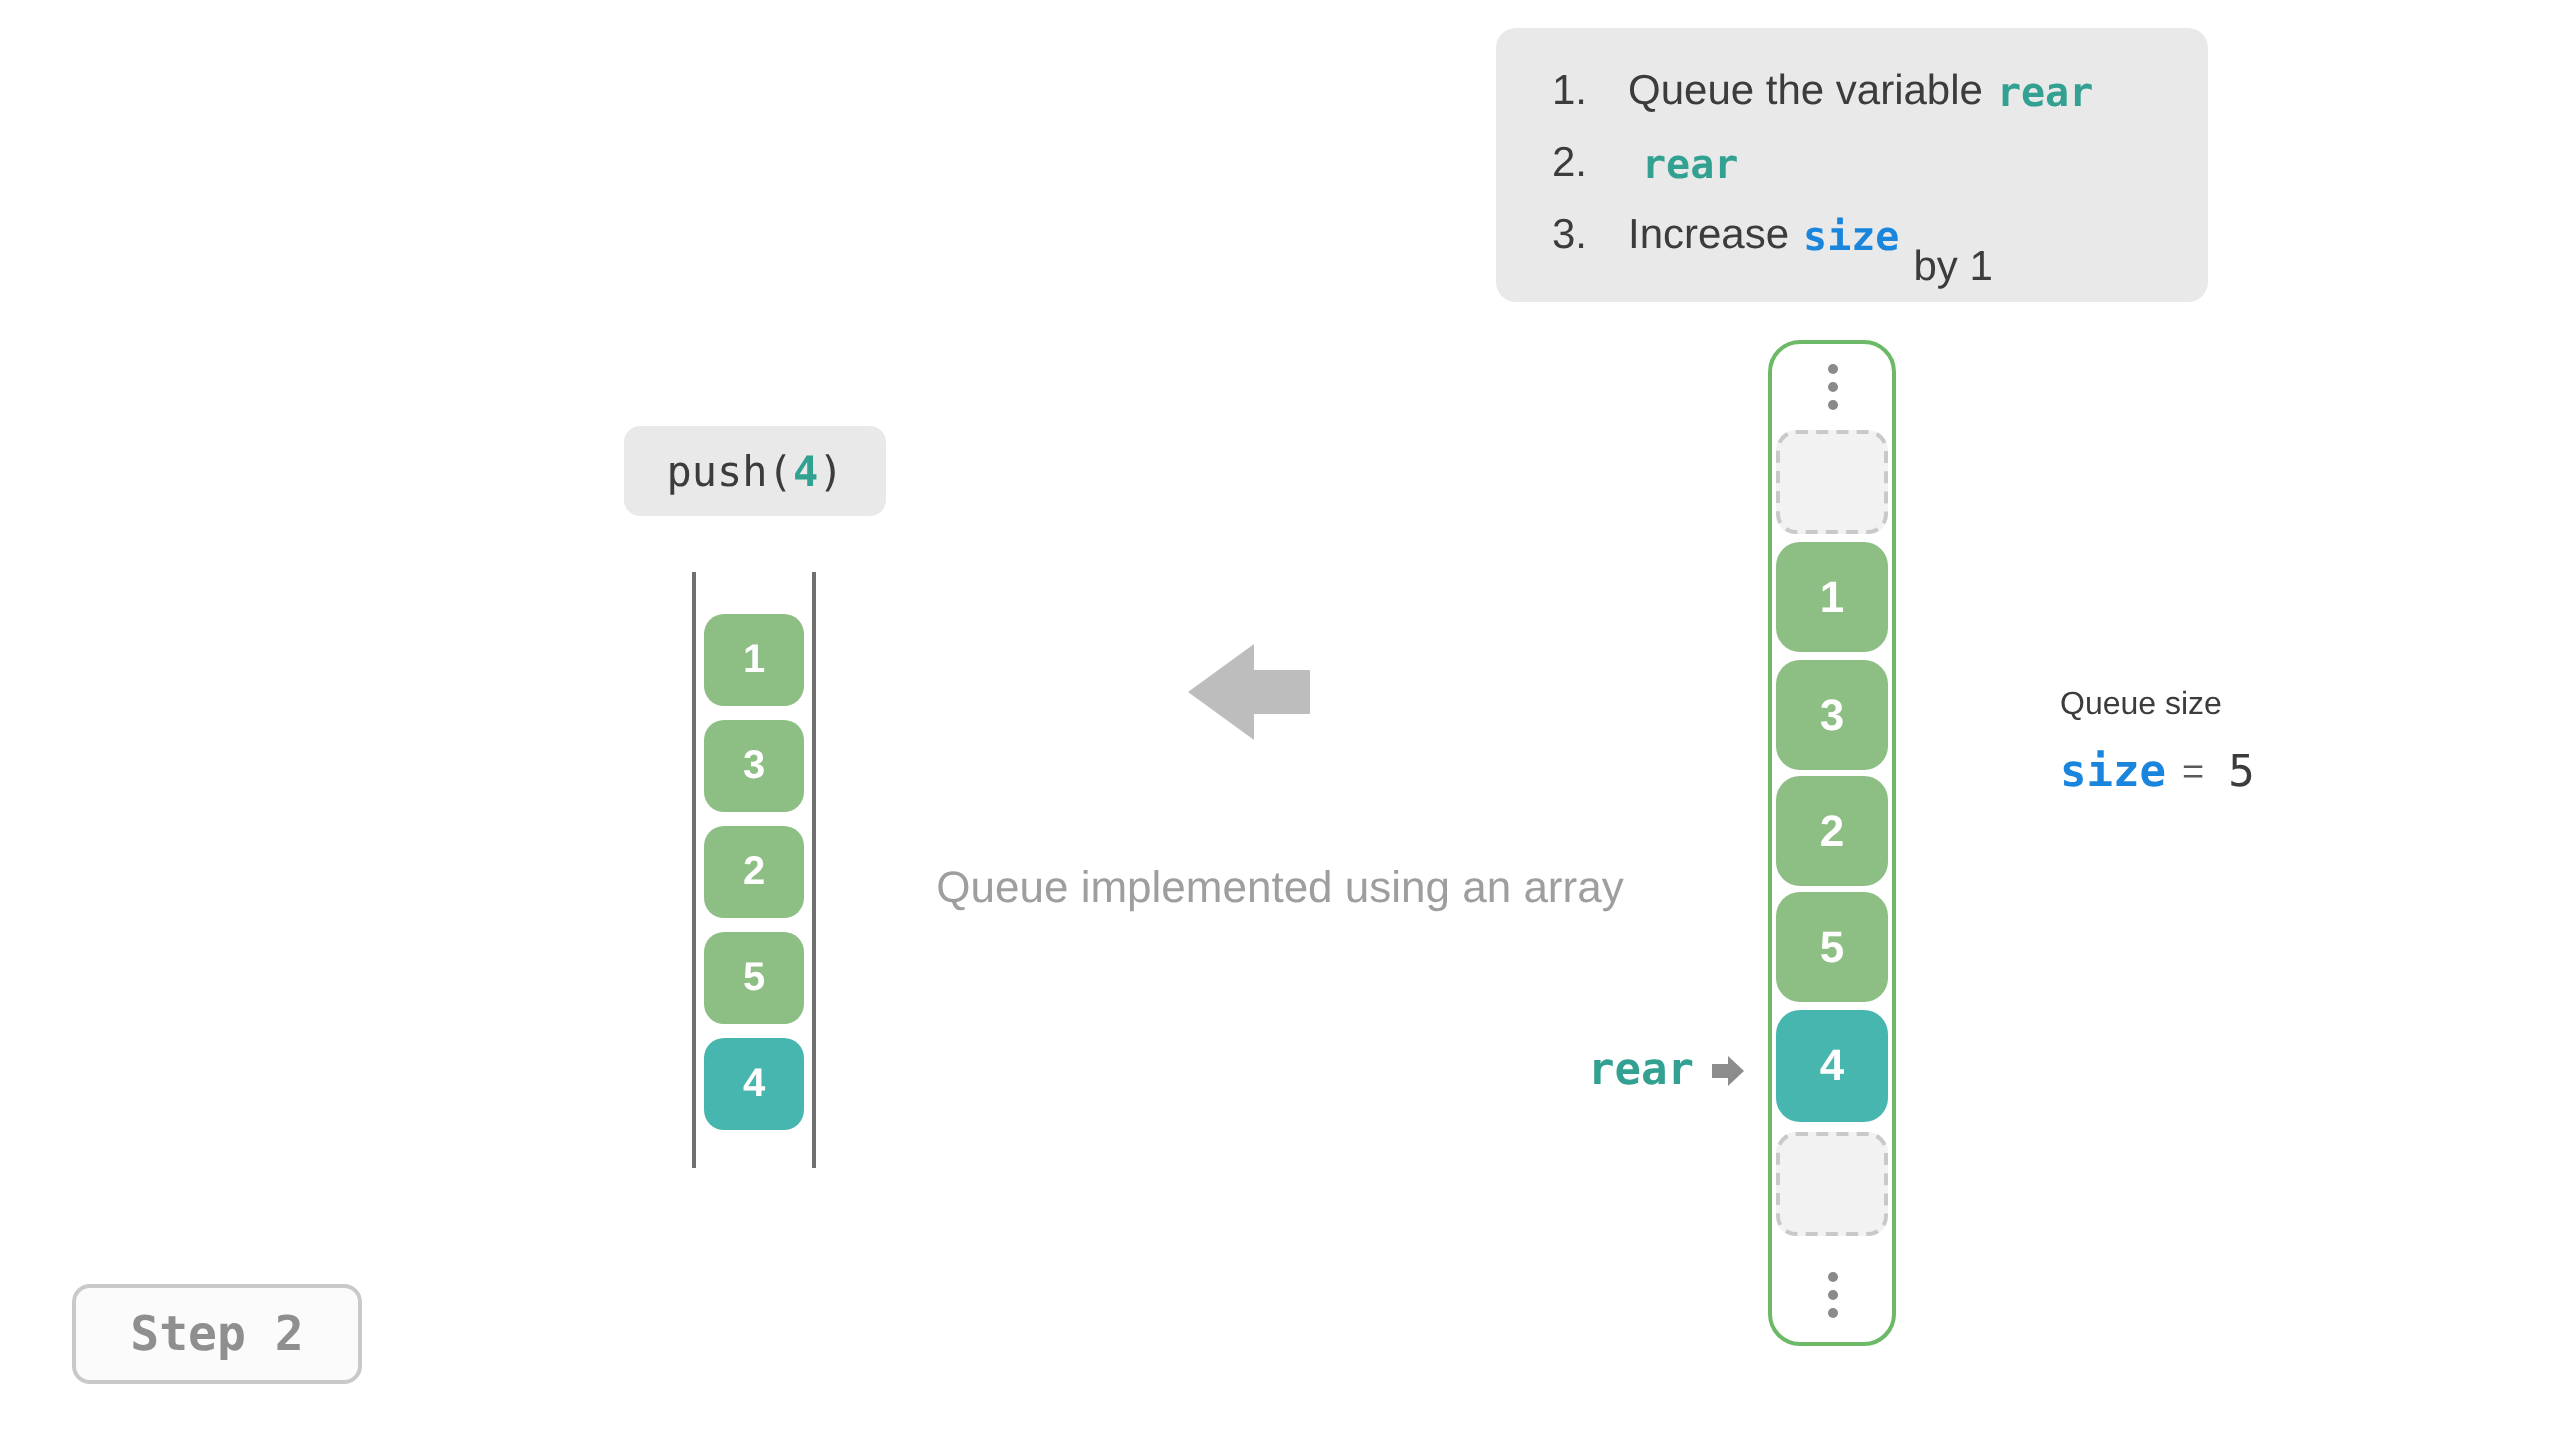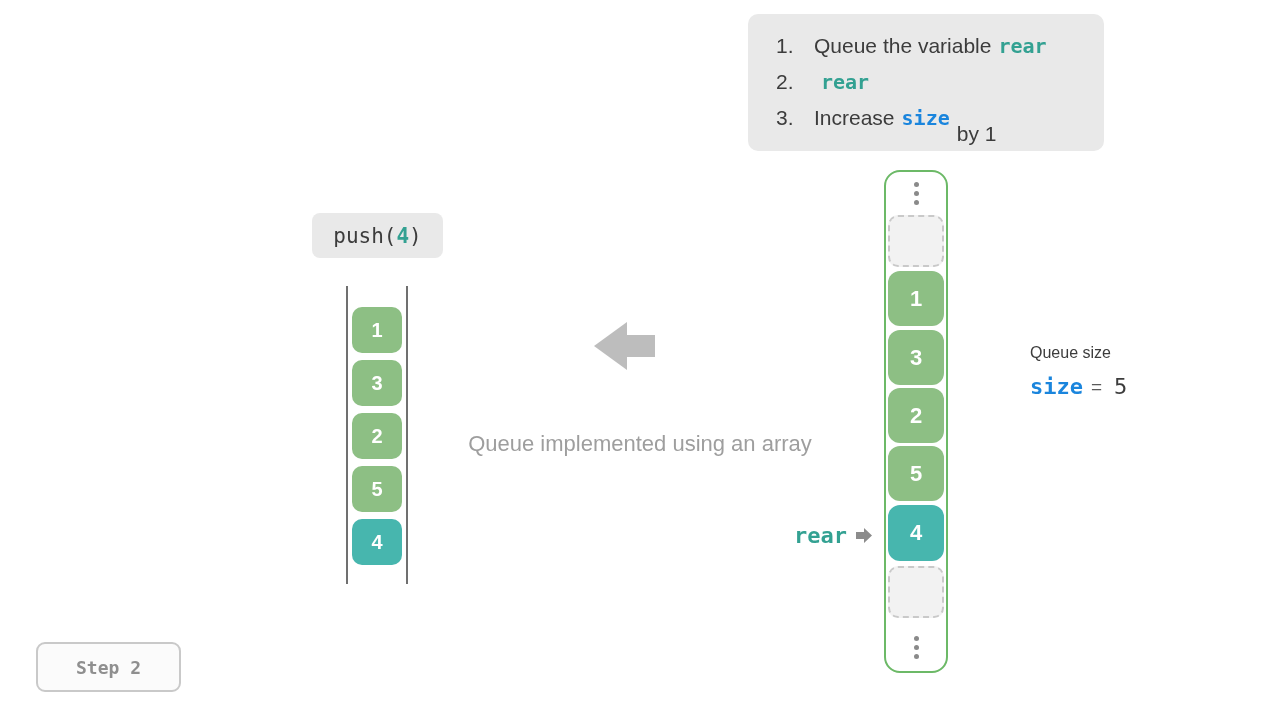--- a/index.html
+++ b/index.html
@@ -101,21 +101,21 @@
   #queue-size .qs-line{display:flex;align-items:center;margin-top:12px;}
   #queue-size .qs-var{font-family:"DejaVu Sans Mono", monospace;font-weight:bold;font-size:22px;color:var(--blue);}
   #queue-size .qs-eq{font-size:19px;color:#5a5a5a;margin:0 12px 0 8px;}
   #queue-size .qs-val{font-family:"DejaVu Sans Mono", monospace;font-size:22px;color:var(--text-dark);}
 
   
   #step-badge{
     position:absolute;left:36px;top:642px;width:145px;height:50px;box-sizing:border-box;
     border:2px solid var(--step-border);border-radius:9px;background:#FBFBFB;
     display:flex;align-items:center;justify-content:center;
-    font-family:"DejaVu Sans Mono", monospace;font-weight:bold;font-size:18px;color:var(--step-text);
+    font-family:"DejaVu Sans Mono", monospace;font-weight:bold;font-size:24px;color:var(--step-text);
   }
 
   
   #watermark{
     position:absolute;left:1035px;top:679px;width:200px;text-align:right;
     font-family:"DejaVu Sans Mono", monospace;font-size:16px;color:var(--watermark-gray);
   }
 </style>
 </head>
 <body>

